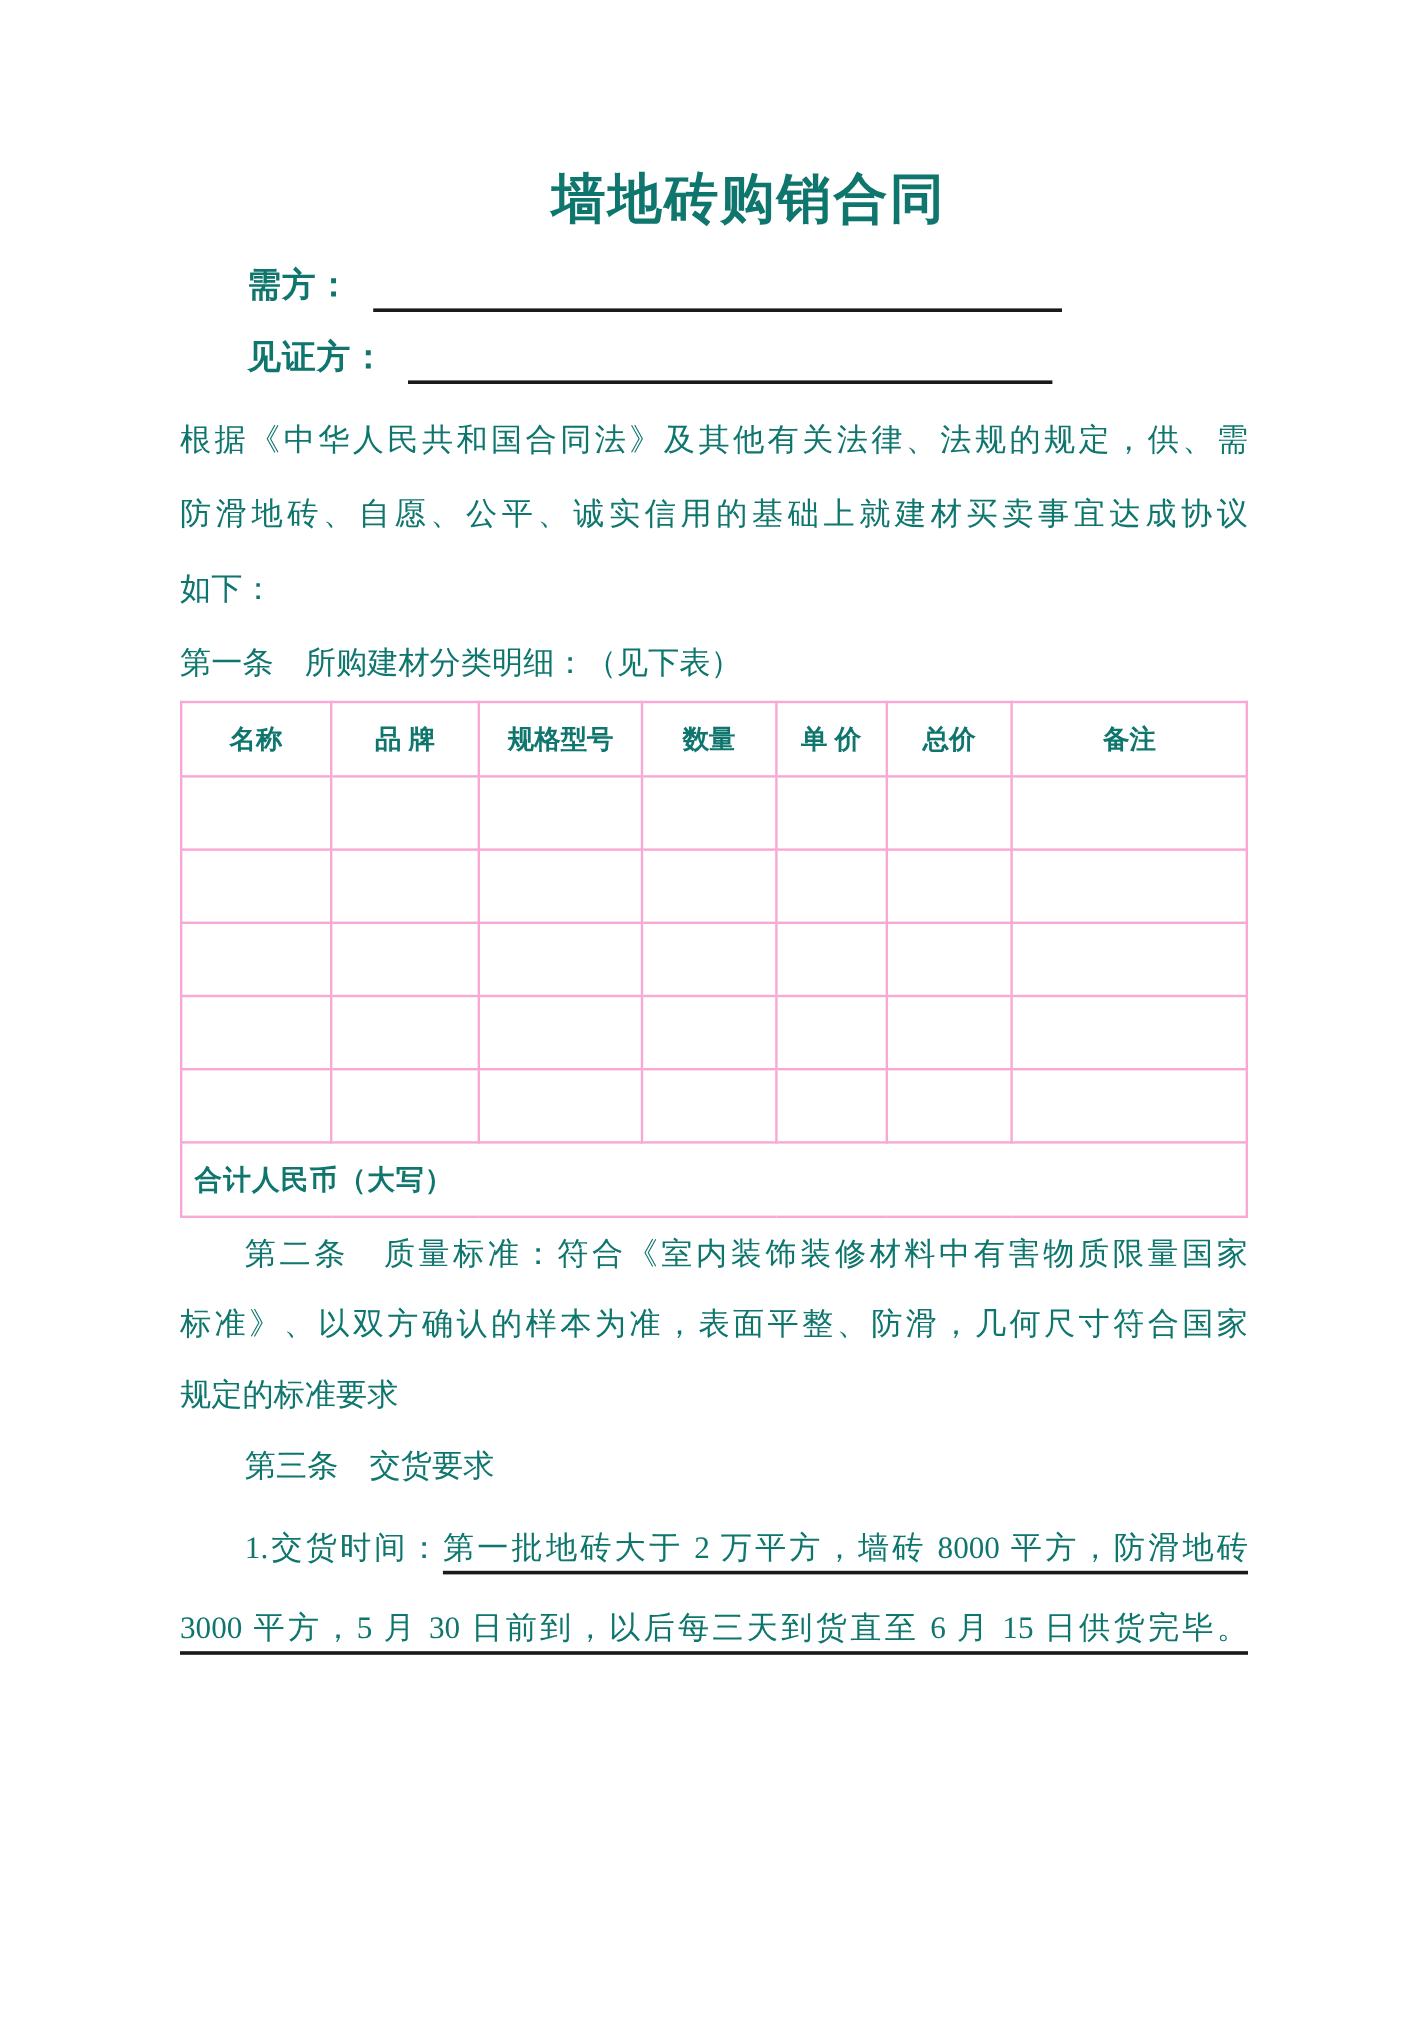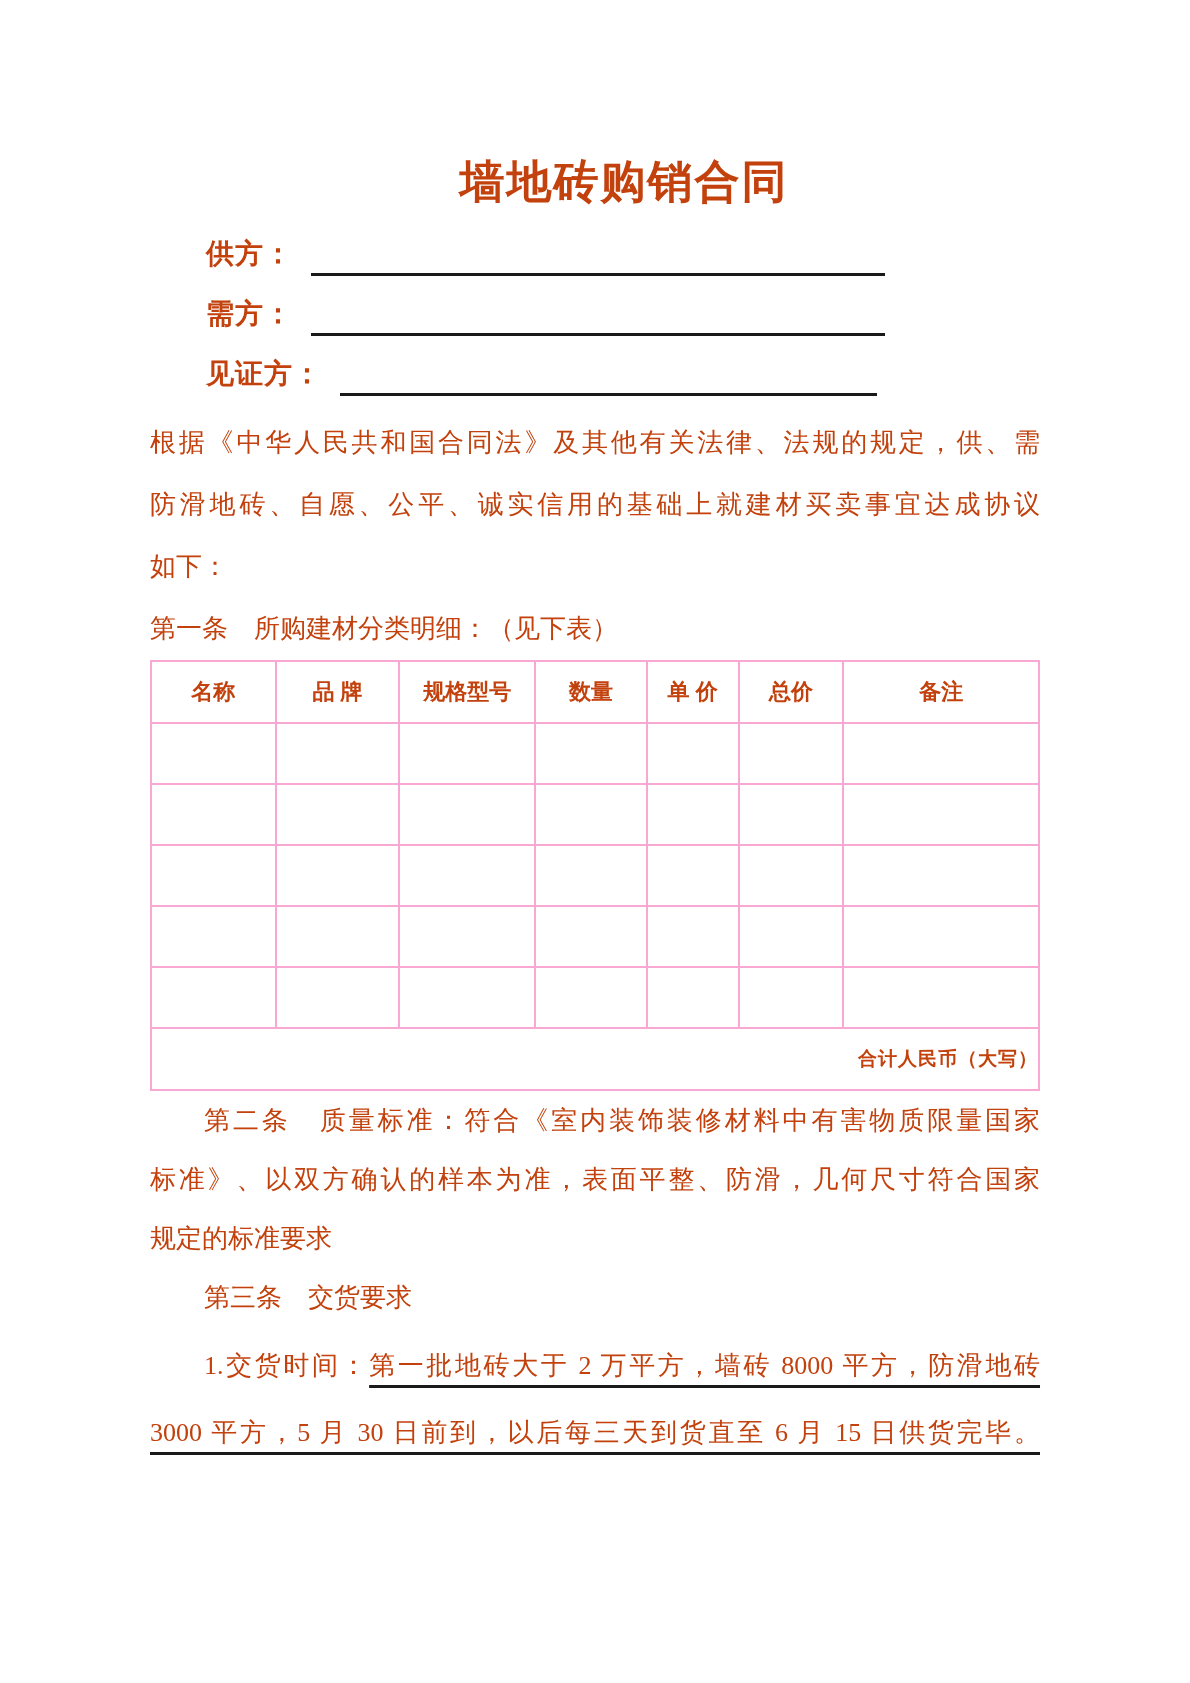--- a/index.html
+++ b/index.html
@@ -1,23 +1,23 @@
 <!DOCTYPE html>
 <html><head>
 <meta charset="utf-8">
 <style>
   html,body{margin:0;padding:0;background:#ffffff;}
   .page{
     position:relative;
     width:1190px;height:1683px;
     margin:0 auto;
     background:#ffffff;
-    color:#c2410c;
+    color:#0f766e;
     font-family:"Liberation Serif","DejaVu Serif",serif;
-    padding:16px 150px;
+    padding:0 150px;
     box-sizing:border-box;
     overflow:hidden;
   }
   
   .doc-title{
     margin:140px 0 0 0;
     font-size:45px;
     line-height:52px;
     font-weight:bold;
     text-align:center;
@@ -88,39 +88,35 @@
     font-weight:600;
     font-size:22px;
     text-align:center;
     vertical-align:middle;
   }
   table.goods tbody td{height:59px;}
   table.goods tfoot td{
     height:60px;
     font-family:"Liberation Sans","DejaVu Sans",sans-serif;
     font-weight:600;
-    font-size:19px;
-    text-align:right;
+    font-size:23px;
+    text-align:left;
     vertical-align:middle;
     padding-left:10px;
     letter-spacing:1px;
   }
 </style>
 </head>
 <body>
 
 <div class="page">
 
   <h1 class="doc-title">墙地砖购销合同</h1>
 
   <div class="parties">
-    <div class="party-row">
-      <span class="party-label">供方：</span>
-      <span class="party-line w1"></span>
-    </div>
     <div class="party-row">
       <span class="party-label">需方：</span>
       <span class="party-line w1"></span>
     </div>
     <div class="party-row">
       <span class="party-label">见证方：</span>
       <span class="party-line w2"></span>
     </div>
   </div>
 

